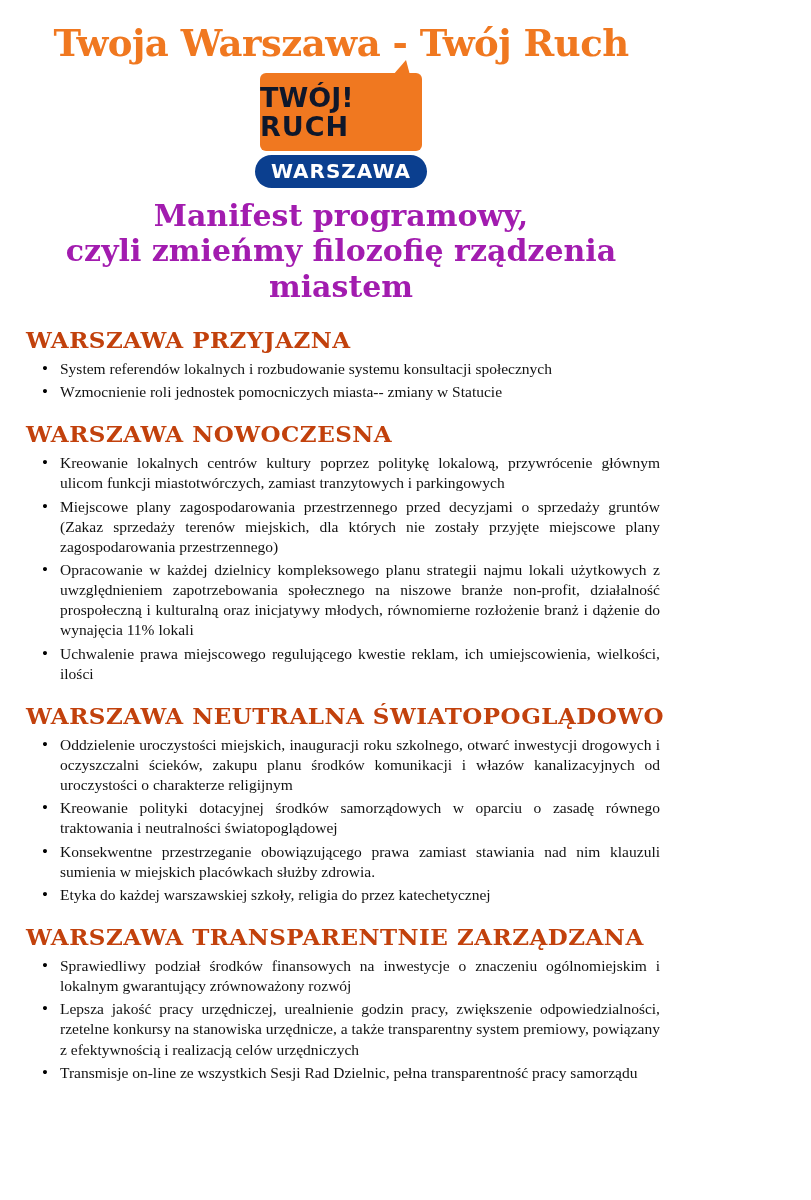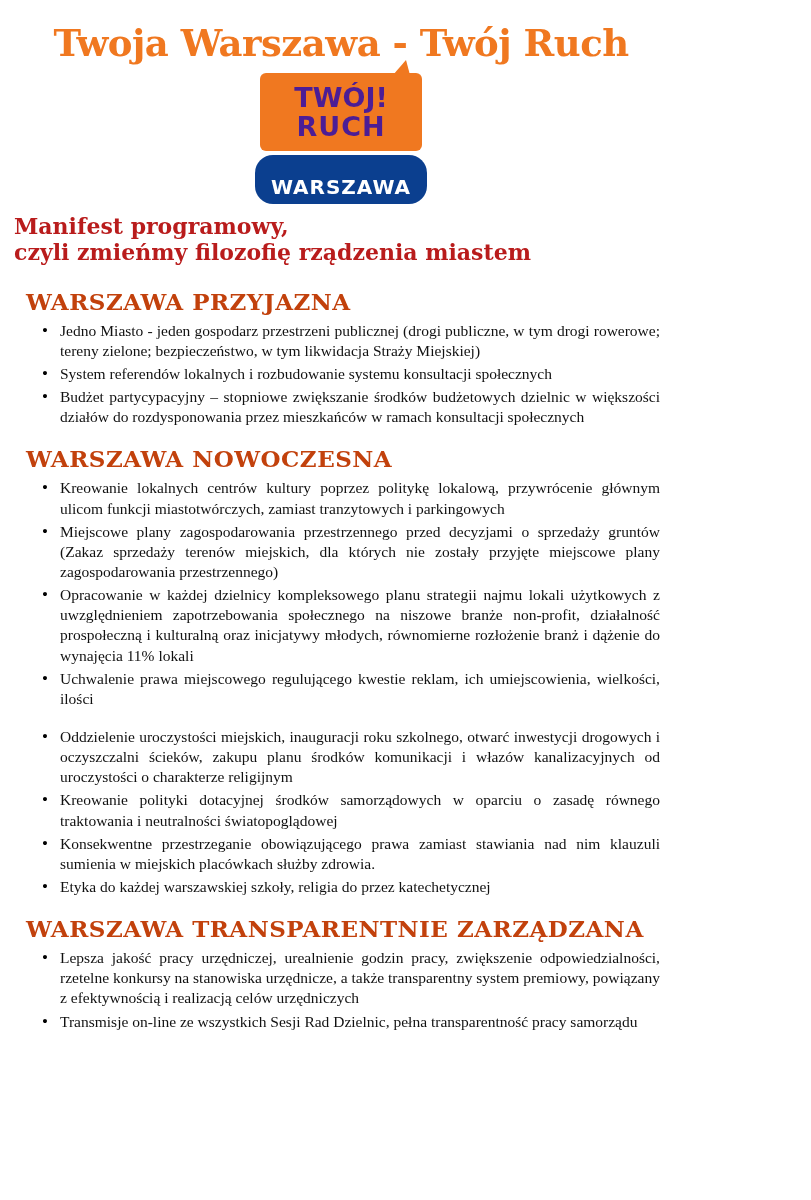--- a/index.html
+++ b/index.html
@@ -39,23 +39,22 @@
     margin-bottom: 6px;
   }
   .logo-bubble {
     position: relative;
     width: 162px;
     height: 78px;
     background: #f07820;
     border-radius: 6px;
     display: flex;
     flex-direction: column;
-    align-items: center;
     justify-content: center;
-    color: #4c1d95;
+    color: #0f172a;
     font-family: "DejaVu Sans", sans-serif;
     font-weight: bold;
     line-height: 1.0;
   }
   .logo-bubble:after {
     content: "";
     position: absolute;
     right: 12px;
     top: -13px;
     width: 0;
@@ -74,28 +73,29 @@
     letter-spacing: 1px;
   }
   .logo-city {
     margin-top: 4px;
     background: #0b3f8f;
     color: #ffffff;
     font-family: "DejaVu Sans", sans-serif;
     font-weight: bold;
     font-size: 20px;
     letter-spacing: 1px;
-    padding: 20px 16px 5px 16px;
+    padding: 4px 16px 5px 16px;
     border-radius: 18px;
   }
   .subtitle {
-    color: #b91c1c;
+    text-align: center;
+    color: #a21caf;
     font-family: "DejaVu Serif", serif;
     font-weight: bold;
-    font-size: 22px;
+    font-size: 30px;
     line-height: 1.18;
     margin: 10px 0 22px 0;
   }
   .subtitle .l2 { display: block; }
 
   
   .section { margin-bottom: 8px; }
   .section-title {
     color: #c2410c;
     font-family: "DejaVu Serif", serif;
@@ -147,52 +147,53 @@
   </div>
 
   <div class="subtitle">
     <span>Manifest programowy,</span>
     <span class="l2">czyli zmieńmy filozofię rządzenia miastem</span>
   </div>
 
   <div class="section">
     <div class="section-title">WARSZAWA PRZYJAZNA</div>
     <ul class="bullets tight">
-      <li>Jedno Miasto - jeden gospodarz przestrzeni publicznej (drogi publiczne, w tym drogi rowerowe; tereny zielone; bezpieczeństwo, w tym likwidacja Straży Miejskiej)</li>
       <li>System referendów lokalnych i rozbudowanie systemu konsultacji społecznych</li>
-      <li>Budżet partycypacyjny – stopniowe zwiększanie środków budżetowych dzielnic w większości działów do rozdysponowania przez mieszkańców w ramach konsultacji społecznych</li>
+      <li>Wzmocnienie roli jednostek pomocniczych miasta-- zmiany w Statucie</li>
     </ul>
   </div>
 
   <div class="sec-gap"></div>
 
   <div class="section">
     <div class="section-title">WARSZAWA NOWOCZESNA</div>
     <ul class="bullets">
       <li>Kreowanie lokalnych centrów kultury poprzez politykę lokalową, przywrócenie głównym ulicom funkcji miastotwórczych, zamiast tranzytowych i parkingowych</li>
       <li>Miejscowe plany zagospodarowania przestrzennego przed decyzjami o sprzedaży gruntów (Zakaz sprzedaży terenów miejskich, dla których nie zostały przyjęte miejscowe plany zagospodarowania przestrzennego)</li>
       <li>Opracowanie w każdej dzielnicy kompleksowego planu strategii najmu lokali użytkowych z uwzględnieniem zapotrzebowania społecznego na niszowe branże non-profit, działalność prospołeczną i kulturalną oraz inicjatywy młodych, równomierne rozłożenie branż i dążenie do wynajęcia 11% lokali</li>
       <li>Uchwalenie prawa miejscowego regulującego kwestie reklam, ich umiejscowienia, wielkości, ilości</li>
     </ul>
   </div>
 
   <div class="sec-gap"></div>
 
   <div class="section">
+    <div class="section-title">WARSZAWA NEUTRALNA ŚWIATOPOGLĄDOWO</div>
     <ul class="bullets">
       <li>Oddzielenie uroczystości miejskich, inauguracji roku szkolnego, otwarć inwestycji drogowych i oczyszczalni ścieków, zakupu planu środków komunikacji i włazów kanalizacyjnych od uroczystości o charakterze religijnym</li>
       <li>Kreowanie polityki dotacyjnej środków samorządowych w oparciu o zasadę równego traktowania i neutralności światopoglądowej</li>
       <li>Konsekwentne przestrzeganie obowiązującego prawa zamiast stawiania nad nim klauzuli sumienia w miejskich placówkach służby zdrowia.</li>
       <li>Etyka do każdej warszawskiej szkoły, religia do przez katechetycznej</li>
     </ul>
   </div>
 
   <div class="sec-gap"></div>
 
   <div class="section">
     <div class="section-title">WARSZAWA TRANSPARENTNIE ZARZĄDZANA</div>
     <ul class="bullets">
+      <li>Sprawiedliwy podział środków finansowych na inwestycje o znaczeniu ogólnomiejskim i lokalnym gwarantujący zrównoważony rozwój</li>
       <li>Lepsza jakość pracy urzędniczej, urealnienie godzin pracy, zwiększenie odpowiedzialności, rzetelne konkursy na stanowiska urzędnicze, a także transparentny system premiowy, powiązany z efektywnością i realizacją celów urzędniczych</li>
       <li>Transmisje on-line ze wszystkich Sesji Rad Dzielnic, pełna transparentność pracy samorządu</li>
     </ul>
   </div>
 
 </div>
 
 </body></html>

